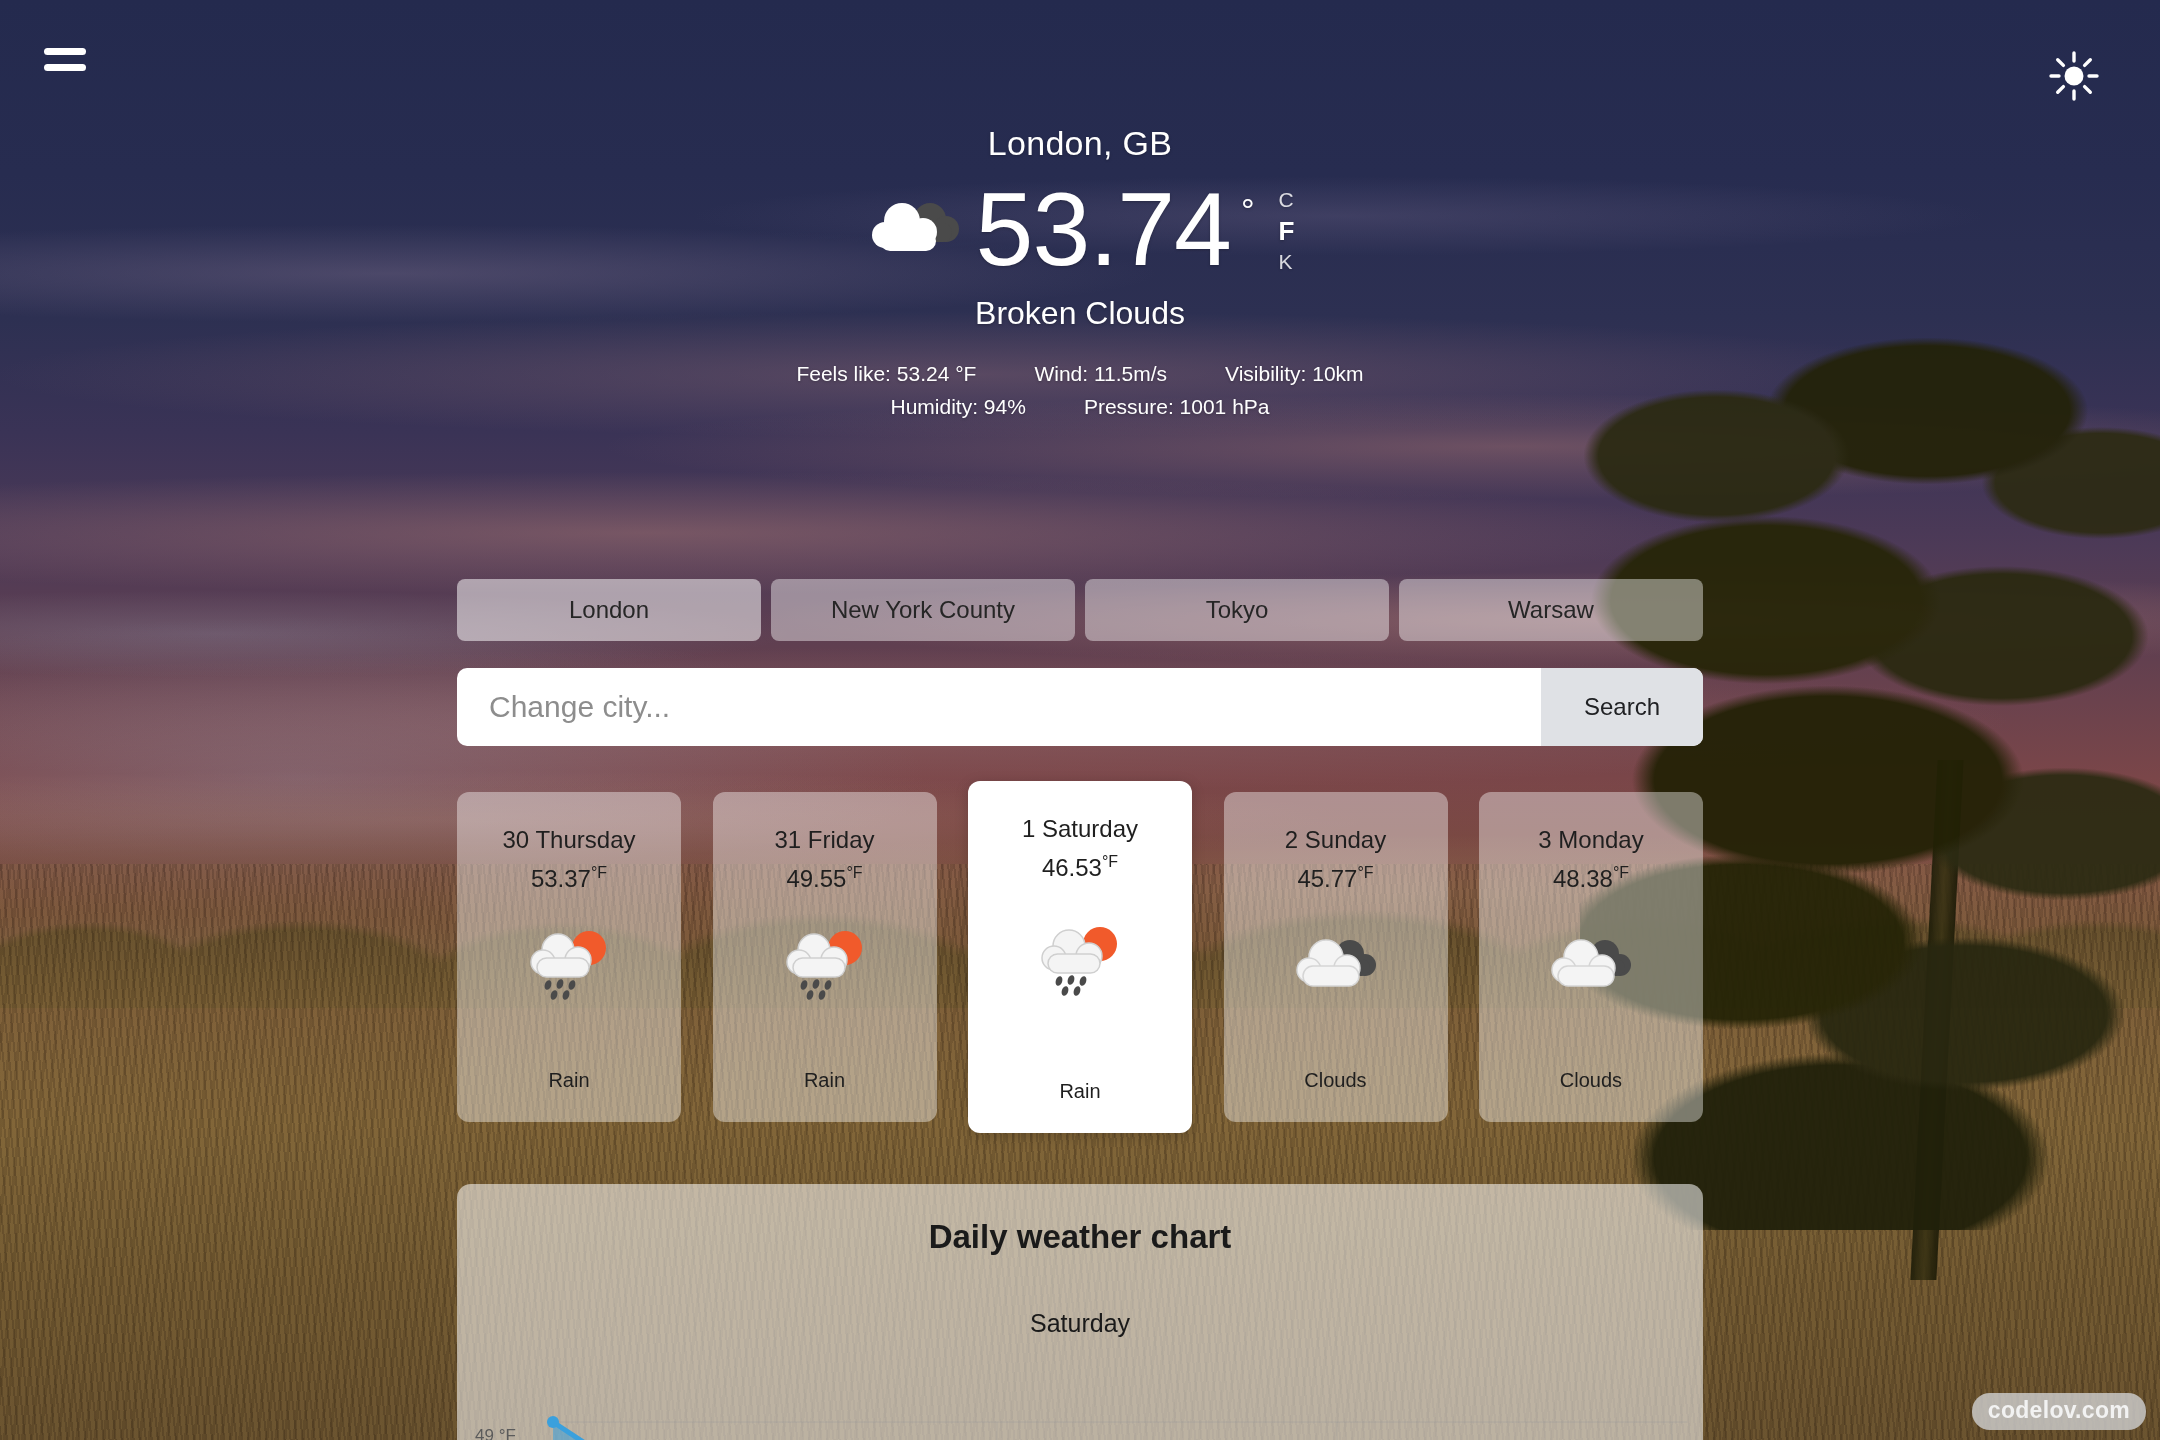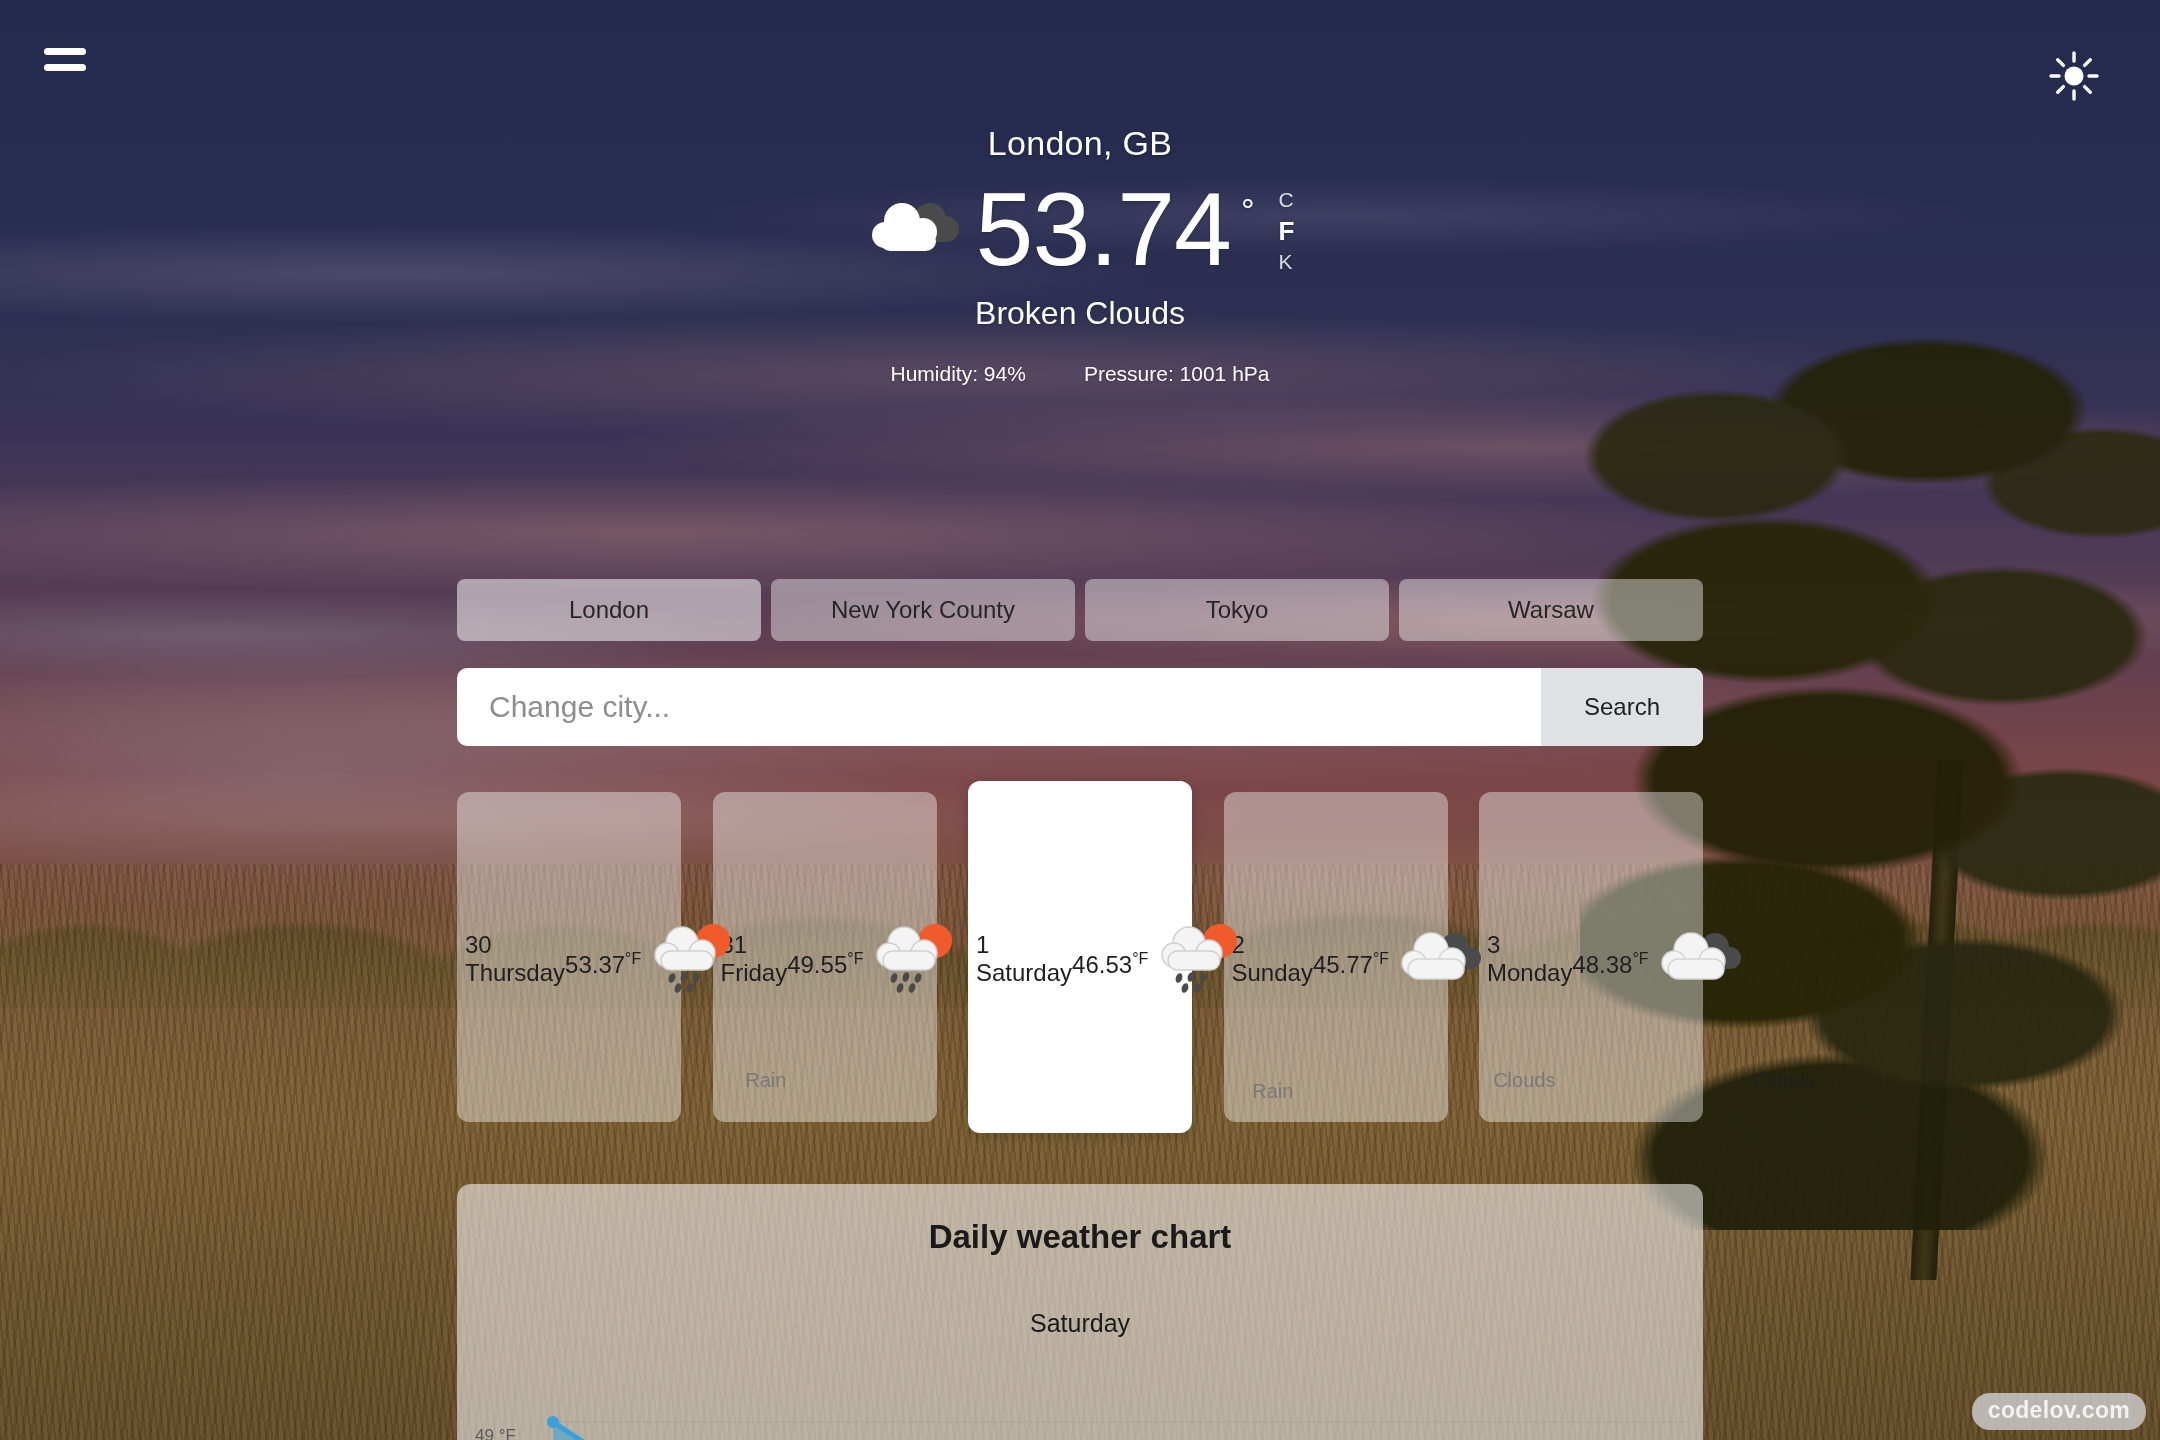--- a/index.html
+++ b/index.html
@@ -309,21 +309,21 @@
     align-items: flex-start;
     z-index: 10;
   }
   .fc-card {
     width: 224px;
     height: 330px;
     border-radius: 12px;
     background: rgba(255,255,255,.40);
     color: #1f1f1f;
     display: flex;
-    flex-direction: row;
+    flex-direction: column;
     align-items: center;
     padding: 34px 8px 30px;
     cursor: pointer;
   }
   .fc-card.selected {
     background: #ffffff;
     height: 352px;
     margin-top: -11px;
     box-shadow: 0 3px 14px rgba(0,0,0,.18);
   }
@@ -447,20 +447,25 @@
         <div class="unit">C</div>
         <div class="unit active">F</div>
         <div class="unit">K</div>
       </div>
     </div>
 
     <div class="condition">Broken Clouds</div>
 
     <div class="details">
       <div class="row">
+        <span>Feels like: 53.24 °F</span>
+        <span>Wind: 11.5m/s</span>
+        <span>Visibility: 10km</span>
+      </div>
+      <div class="row">
         <span>Humidity: 94%</span>
         <span>Pressure: 1001 hPa</span>
       </div>
     </div>
   </div>
 
   <div class="city-buttons">
     <button class="city-btn active">London</button>
     <button class="city-btn">New York County</button>
     <button class="city-btn">Tokyo</button>

